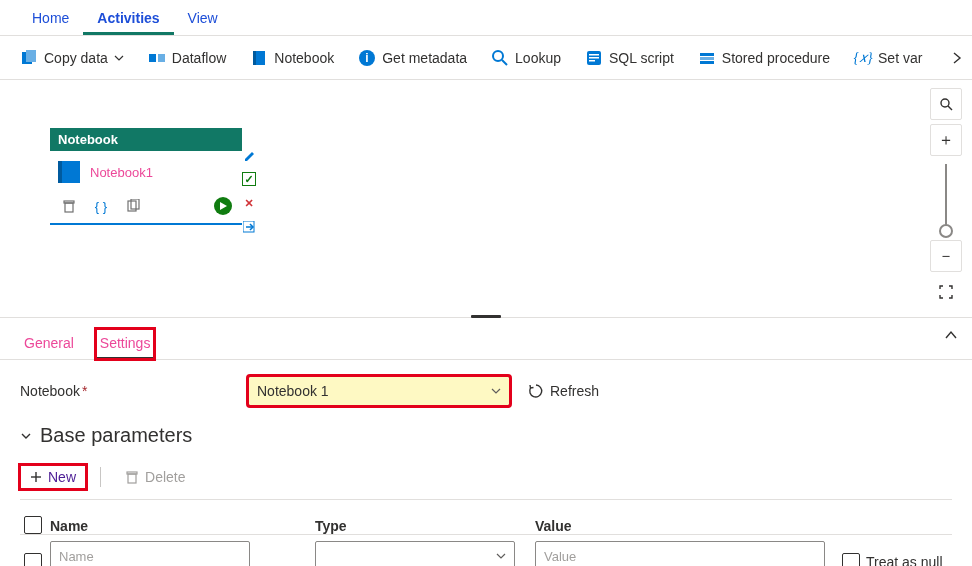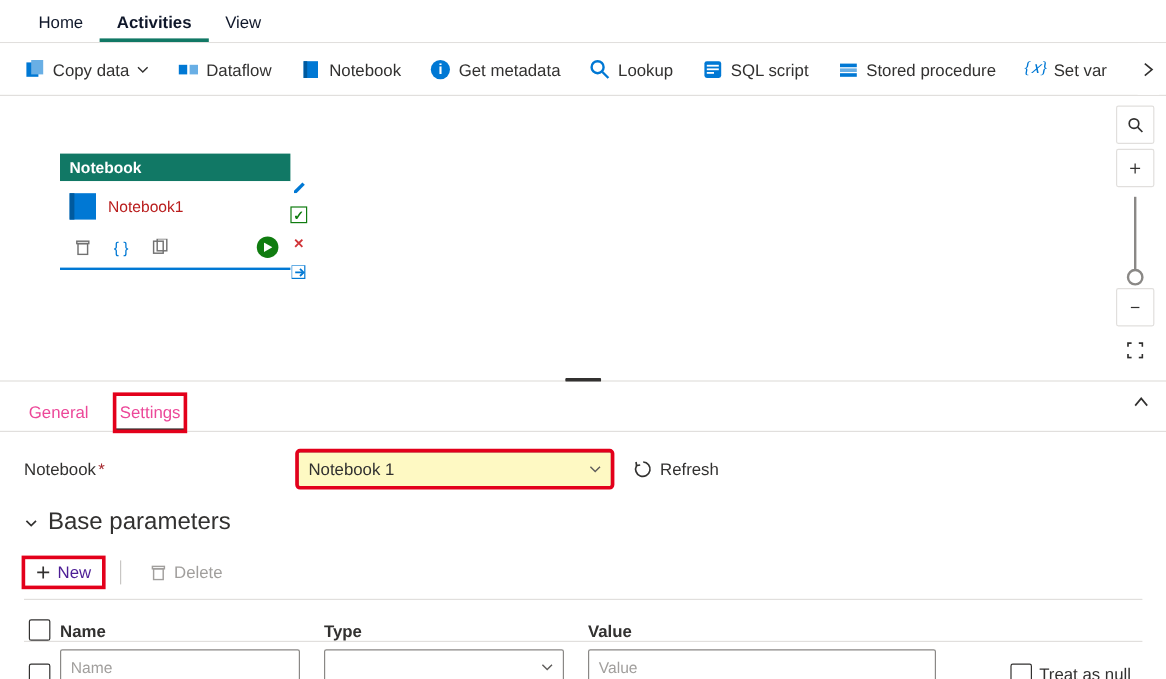--- a/index.html
+++ b/index.html
@@ -1,20 +1,20 @@
 <!DOCTYPE html>
 <html><head>
 <meta charset="utf-8">
 <style>
   * { box-sizing: border-box; font-family: "Segoe UI", -apple-system, sans-serif; }
   body { margin: 0; background: #fff; width: 972px; height: 566px; overflow: hidden; color: #323130; }
 
   
   .nav-tabs { display: flex; gap: 0; padding: 0 18px; border-bottom: 1px solid #e1dfdd; height: 36px; align-items: flex-end; }
-  .nav-tab { padding: 8px 14px 6px; font-size: 14px; cursor: pointer; color: #0f172a; border-bottom: 3px solid transparent; }
+  .nav-tab { padding: 8px 14px 6px; font-size: 14px; cursor: pointer; color: #1d4ed8; border-bottom: 3px solid transparent; }
   .nav-tab.active { font-weight: 600; border-bottom-color: #117865; }
 
   
   .toolbar { display: flex; align-items: center; gap: 8px; padding: 6px 12px; border-bottom: 1px solid #e1dfdd; height: 44px; position: relative; background:#fff; }
   .toolbar-item { display: flex; align-items: center; gap: 6px; padding: 4px 8px; font-size: 14px; color: #323130; cursor: pointer; white-space: nowrap; }
   .toolbar-item .ticon { width: 18px; height: 18px; display:flex;align-items:center;justify-content:center; }
   .toolbar-chevron-right { position: absolute; right: 6px; top: 0; bottom:0; display:flex; align-items:center; justify-content:center; width:18px; background:#fff; }
   .chev-down { width:10px;height:10px;display:inline-block; }
 
   
@@ -25,21 +25,21 @@
   .canvas-handle { position:absolute; left:-6px; bottom:-6px; width:14px; height:14px; border:2px solid #8a8886; border-radius:50%; background:#fff; }
   .canvas-expand { margin-top:auto; }
 
   .drag-handle { position:absolute; left:50%; transform:translateX(-50%); bottom:-3px; width:30px; height:6px; }
 
   
   .node { position:absolute; left:50px; top:48px; width:192px; }
   .node-header { background:#117865; color:#fff; font-size:13px; font-weight:600; padding:4px 8px; }
   .node-body { background:#fff; display:flex; align-items:center; gap:10px; padding:10px 8px 8px; }
   .node-body .nicon { width:22px; height:22px; background:#0078d4; border-left:4px solid #005a9e; }
-  .node-title { font-size:13px; color:#b91c1c; }
+  .node-title { font-size:13px; color:#ec4899; }
   .node-footer { display:flex; align-items:center; gap:14px; padding:6px 10px 8px; border-top:0; }
   .node-footer .act { width:18px; height:18px; display:flex; align-items:center; justify-content:center; color:#717171; }
   .node-footer .run-btn { margin-left:auto; width:18px;height:18px; border-radius:50%; background:#107c10; display:flex;align-items:center;justify-content:center; }
   .node-underline { height:2px; background:#0078d4; }
   .node-side { position:absolute; left:242px; top:68px; width:14px; display:flex; flex-direction:column; gap:10px; }
   .node-side .sicon { width:14px;height:14px; display:flex;align-items:center;justify-content:center; font-size:11px; }
   .pencil { color:#0078d4; }
   .check { border:1px solid #107c10; color:#107c10; font-weight:bold; }
   .xmark { color:#d13438; font-weight:bold; }
   .arrow-out { color:#0078d4; }
@@ -64,21 +64,21 @@
   .btn { display:flex; align-items:center; gap:6px; font-size:14px; padding:4px 10px; cursor:pointer; color:#4c1d95; }
   .divider { width:1px; height:20px; background:#c8c6c4; }
 
   .table { padding:0 20px; }
   .th-row, .td-row { display:flex; align-items:flex-end; gap:4px; height:36px; }
   .th-row { border-top:1px solid #e1dfdd; border-bottom:1px solid #e1dfdd; font-size:13px; font-weight:600; }
   .td-row { }
   .col-cb { width:26px; display:flex; justify-content:center; }
   .cb { width:18px; height:18px; border:1px solid #323130; border-radius:2px; background:#fff; }
   .col-name { width:216px; font-size:14px; }
-  .col-type { width:216px; font-size:14px; }
+  .col-type { width:216px; font-size:14px;margin-left:45px; }
   .col-value { flex:1; font-size:14px; }
   .col-null { width:110px; display:flex; align-items:center; gap:6px; font-size:14px; }
   .text-input { height:30px; border:1px solid #8a8886; border-radius:2px; padding:0 8px; font-size:13px; color:#605e5c; display:flex; align-items:center; background:#fff; }
   .dd-input { display:flex; align-items:center; justify-content:flex-end; }
 
   svg { display:block; }
 </style>
 </head>
 <body>
 

